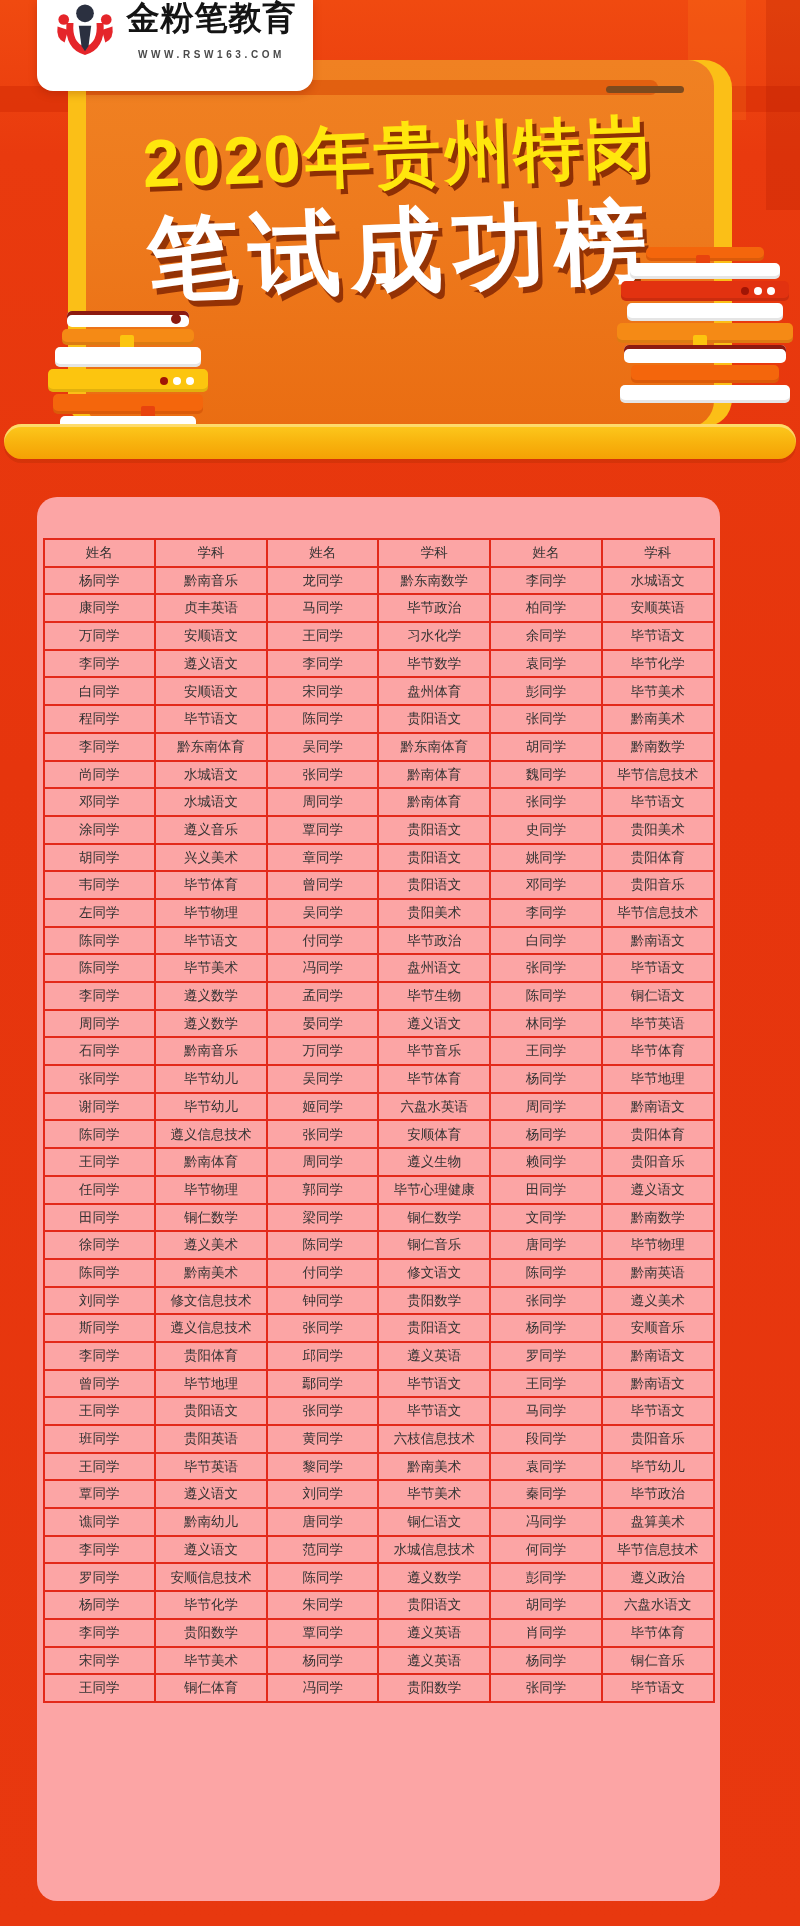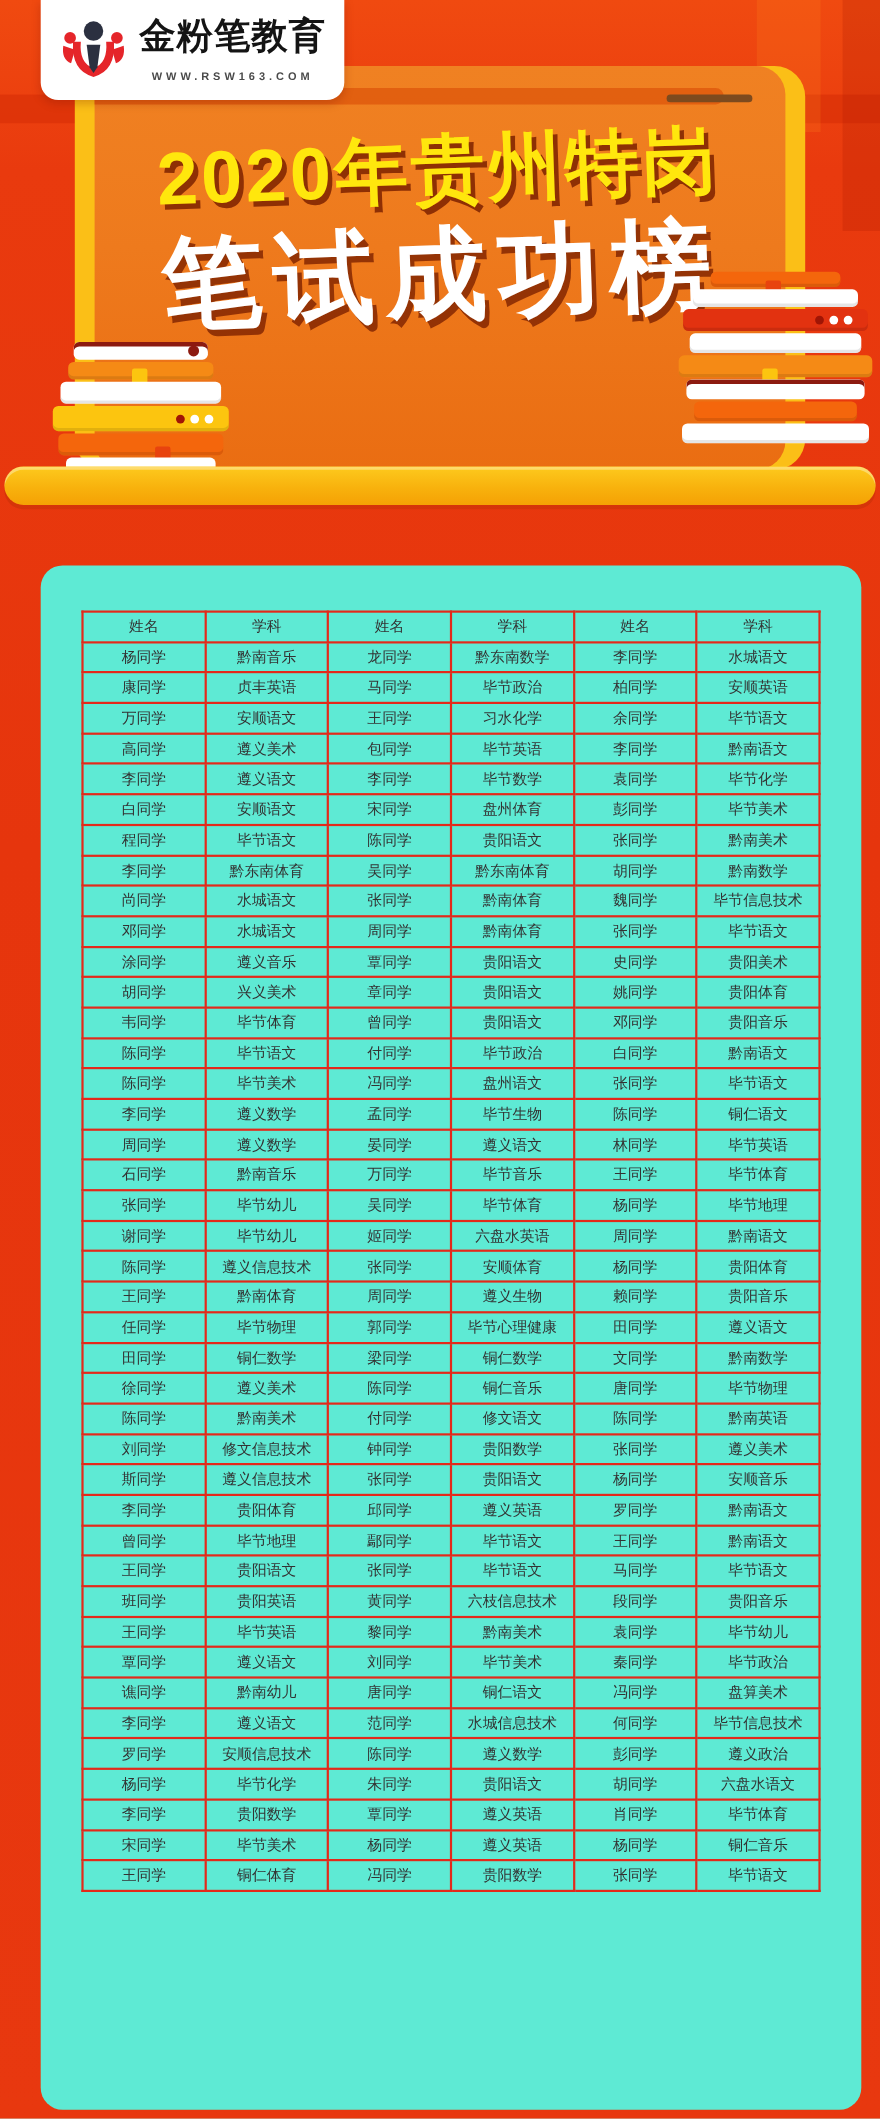--- a/index.html
+++ b/index.html
@@ -42,26 +42,26 @@
   .tab{position:absolute;width:14px;height:16px;top:-8px;border-radius:2px;}
   .tab-yellow{background:#fcc50f;}
   .tab-red{background:#e8430e;}
   .dotrow{position:absolute;right:14px;top:50%;transform:translateY(-50%);display:flex;gap:5px;}
   .dot{width:8px;height:8px;border-radius:50%;}
   .dot-dark{background:#a01505;}
   .dot-white{background:#ffffff;}
   .headdot{position:absolute;width:10px;height:10px;border-radius:50%;background:#8c1a10;right:8px;top:3px;}
   
   .logo-card{left:37px;top:0;width:276px;height:91px;background:#ffffff;border-radius:0 0 16px 16px;z-index:10;
-    display:flex;align-items:center;justify-content:center;gap:11px;box-shadow:0 3px 8px rgba(120,20,0,.25);}
+    display:flex;justify-content:center;gap:11px;box-shadow:0 3px 8px rgba(120,20,0,.25);}
   .brand-text{display:flex;flex-direction:column;align-items:center;}
   .brand-name{font-size:33px;font-weight:800;color:#141414;letter-spacing:1px;line-height:1.1;}
   .brand-url{font-size:10px;font-weight:700;color:#4a4a4a;letter-spacing:3.6px;margin-top:13px;}
   
-  .card{left:37px;top:514px;width:746px;height:1404px;background:#5eead4;border-radius:20px;z-index:4;}
+  .card{left:37px;top:497px;width:683px;height:1404px;background:#fca5a5;border-radius:20px;z-index:4;}
   table.results{width:672px;margin:41px auto 0 auto;border-collapse:collapse;table-layout:fixed;}
   table.results th,table.results td{
     border:2px solid #e3291a;height:25.7px;padding:0;text-align:center;vertical-align:middle;
     font-size:13.5px;font-weight:400;color:#333333;line-height:1;overflow:hidden;white-space:nowrap;}
 </style>
 </head>
 <body>
 
 <div class="abs bg-band-dark"></div>
 <div class="abs bg-stripe1"></div>
@@ -170,28 +170,20 @@
         </tr>
         <tr>
           <td>万同学</td>
           <td>安顺语文</td>
           <td>王同学</td>
           <td>习水化学</td>
           <td>余同学</td>
           <td>毕节语文</td>
         </tr>
         <tr>
-          <td>高同学</td>
-          <td>遵义美术</td>
-          <td>包同学</td>
-          <td>毕节英语</td>
-          <td>李同学</td>
-          <td>黔南语文</td>
-        </tr>
-        <tr>
           <td>李同学</td>
           <td>遵义语文</td>
           <td>李同学</td>
           <td>毕节数学</td>
           <td>袁同学</td>
           <td>毕节化学</td>
         </tr>
         <tr>
           <td>白同学</td>
           <td>安顺语文</td>
@@ -250,20 +242,28 @@
         </tr>
         <tr>
           <td>韦同学</td>
           <td>毕节体育</td>
           <td>曾同学</td>
           <td>贵阳语文</td>
           <td>邓同学</td>
           <td>贵阳音乐</td>
         </tr>
         <tr>
+          <td>左同学</td>
+          <td>毕节物理</td>
+          <td>吴同学</td>
+          <td>贵阳美术</td>
+          <td>李同学</td>
+          <td>毕节信息技术</td>
+        </tr>
+        <tr>
           <td>陈同学</td>
           <td>毕节语文</td>
           <td>付同学</td>
           <td>毕节政治</td>
           <td>白同学</td>
           <td>黔南语文</td>
         </tr>
         <tr>
           <td>陈同学</td>
           <td>毕节美术</td>

